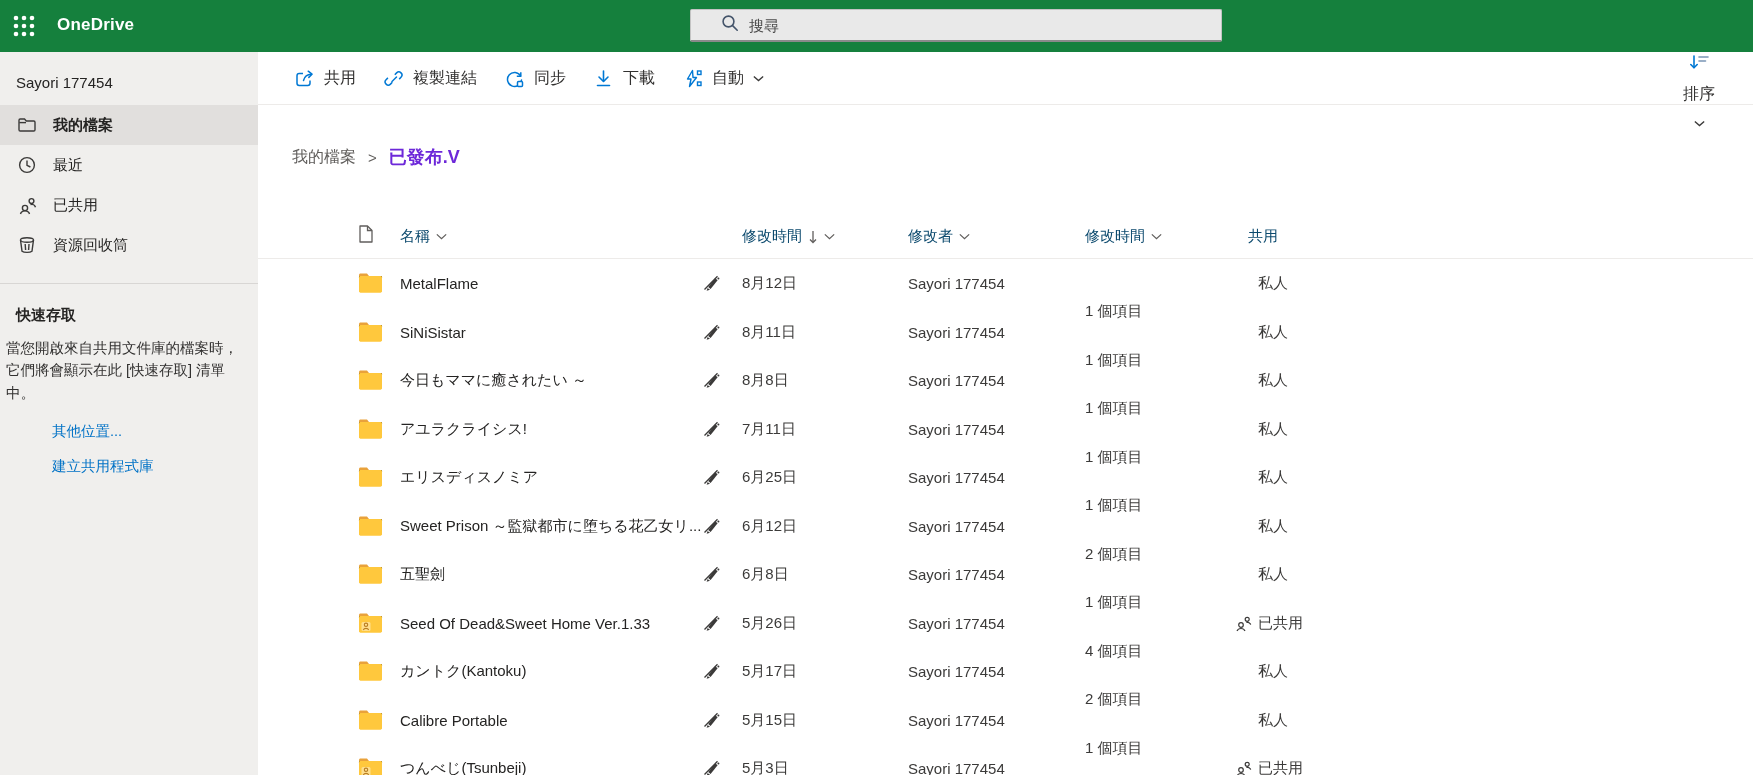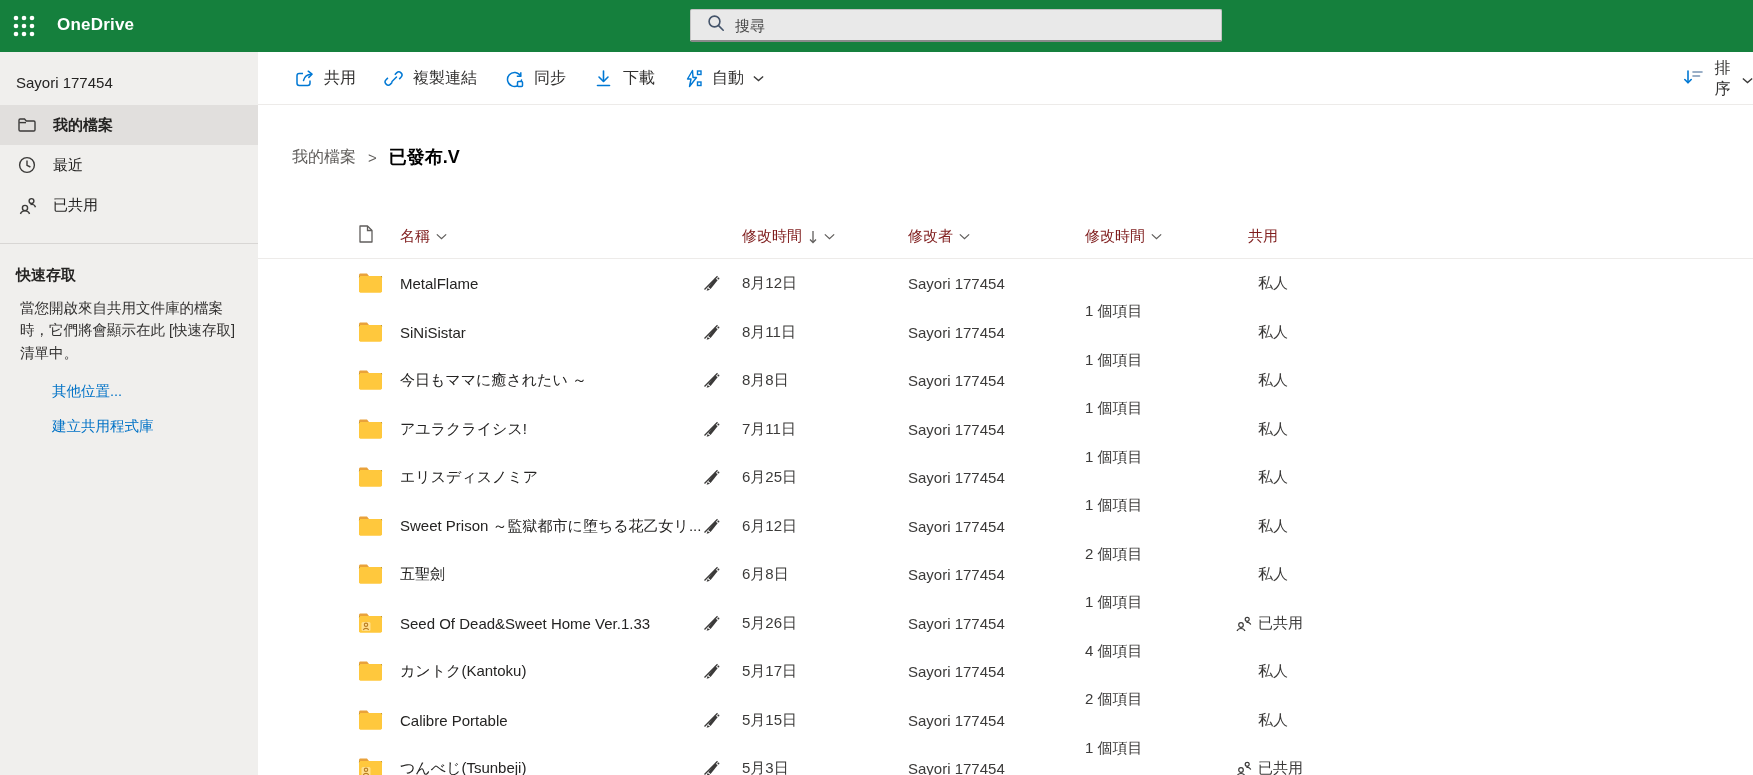--- a/index.html
+++ b/index.html
@@ -5,55 +5,55 @@
   * { margin:0; padding:0; box-sizing:border-box; }
   html,body { width:1753px; height:775px; overflow:hidden; background:#fff;
               font-family:"Liberation Sans","DejaVu Sans",sans-serif; color:#252423; }
 
   
   .topbar { position:absolute; left:0; top:0; width:1753px; height:52px; background:#15803d; }
   .waffle { position:absolute; left:12px; top:14px; width:24px; height:24px; background:none; border:none; cursor:pointer; }
   .app-title { position:absolute; left:57px; top:15px; color:#fff; font-size:17px; font-weight:bold; letter-spacing:.2px; }
   .searchbox { position:absolute; left:690px; top:9px; width:532px; height:33px; background:#e9e9e9;
                border:1px solid #c3c3c3; border-bottom:2px solid #8a8a8a; border-radius:2px;
-               display:flex; align-items:center; padding-left:16px; gap:10px; }
+               display:flex; align-items:center; padding-left:30px; gap:10px; }
   .searchbox input { border:none; background:transparent; outline:none; font-size:15px; width:440px;
                      font-family:inherit; color:#252423; }
   .searchbox input::placeholder { color:#4a4a4a; opacity:1; }
 
   
   .sidebar { position:absolute; left:0; top:52px; width:258px; height:723px; background:#f0efed; }
   .account { padding:22px 16px 14px 16px; font-size:15px; color:#252423; }
   .nav-item { height:40px; display:flex; align-items:center; gap:16px; padding-left:17px; cursor:pointer; font-size:15px; color:#252423; }
   .nav-item.selected { background:#e1dfdd; font-weight:bold; }
   .nav-item .icn { width:20px; height:20px; flex:0 0 20px; display:flex; align-items:center; justify-content:center; }
   .side-divider { height:1px; background:#d8d6d4; margin-top:18px; }
   .qa-title { padding:22px 16px 0 16px; font-size:15px; font-weight:bold; }
-  .qa-desc { padding:12px 14px 0 20px; font-size:14.5px; line-height:1.55; color:#323130; }
+  .qa-desc { padding:12px 14px 0 6px; font-size:14.5px; line-height:1.55; color:#323130; }
   .qa-link { display:block; margin:16px 0 0 52px; font-size:14.5px; color:#0072c6; text-decoration:none; cursor:pointer; }
   .qa-link:first-of-type { margin-top:18px; }
 
   
   .main { position:absolute; left:258px; top:52px; width:1608px; height:723px; background:#fff; }
 
   .toolbar { position:absolute; left:0; top:0; width:1495px; height:53px; border-bottom:1px solid #edebe9;
              display:flex; align-items:center; padding-left:36px; gap:27px; }
   .tb-btn { display:flex; align-items:center; gap:9px; background:none; border:none; cursor:pointer;
             font-size:16px; color:#323130; font-family:inherit; }
   .tb-btn svg { display:block; }
   .sort-btn { position:absolute; left:1425px; top:0; height:53px; display:flex; align-items:center; gap:8px;
-              background:none; border:none; cursor:pointer; font-size:16px; color:#323130; font-family:inherit; }
+              background:none; border:none; cursor:pointer; font-size:16px; color:#323130; font-family:inherit;flex-direction:column; }
 
   .breadcrumb { position:absolute; left:34px; top:93px; display:flex; align-items:center; gap:12px; }
   .bc-parent { font-size:16px; color:#605e5c; cursor:pointer; }
   .bc-sep { font-size:15px; color:#605e5c; }
-  .bc-current { font-size:18px; font-weight:bold; color:#000000; }
+  .bc-current { font-size:18px; font-weight:bold; color:#6d28d9; }
 
   
-  .thead { position:absolute; left:0; top:163px; width:1495px; height:44px; border-bottom:1px solid #edebe9; font-size:15px; color:#7f1d1d; }
+  .thead { position:absolute; left:0; top:163px; width:1495px; height:44px; border-bottom:1px solid #edebe9; font-size:15px; color:#0c4a6e; }
   .thead .hcell { position:absolute; top:12px; display:flex; align-items:center; gap:6px; cursor:pointer; }
   .chev { width:11px; height:7px; }
   .h-icon   { left:100px; top:9px !important; }
   .h-name   { left:142px; }
   .h-mod    { left:484px; }
   .h-by     { left:650px; }
   .h-size   { left:827px; }
   .h-share  { left:990px; }
 
   .rows { position:absolute; left:0; top:207px; width:1495px; }
@@ -130,20 +130,31 @@
       <svg width="20" height="20" viewBox="0 0 20 20" fill="none" stroke="#3b3a39" stroke-width="1.4">
         <circle cx="8" cy="13" r="2.6"></circle>
         <path d="M3.5 19 a4.6 4 0 0 1 9 0"></path>
         <circle cx="14.5" cy="6" r="2.4"></circle>
         <path d="M13.5 9.6 a4 3.6 0 0 1 5 2.6"></path>
       </svg>
     </span>
     <span>已共用</span>
   </div>
 
+  <div class="nav-item">
+    <span class="icn">
+      <svg width="20" height="20" viewBox="0 0 20 20" fill="none" stroke="#3b3a39" stroke-width="1.4">
+        <ellipse cx="10" cy="5" rx="6.5" ry="2.2"></ellipse>
+        <path d="M3.5 5 L5 16.2 a5.5 2 0 0 0 10 0 L16.5 5"></path>
+        <line x1="8.2" y1="9" x2="8.6" y2="15"></line>
+        <line x1="12" y1="9" x2="11.6" y2="15"></line>
+      </svg>
+    </span>
+    <span>資源回收筒</span>
+  </div>
 
   <div class="side-divider"></div>
 
   <div class="qa-title">快速存取</div>
   <div class="qa-desc">當您開啟來自共用文件庫的檔案時，它們將會顯示在此 [快速存取] 清單中。</div>
   <a class="qa-link">其他位置...</a>
   <a class="qa-link">建立共用程式庫</a>
 </div>
 
 <div class="main">

